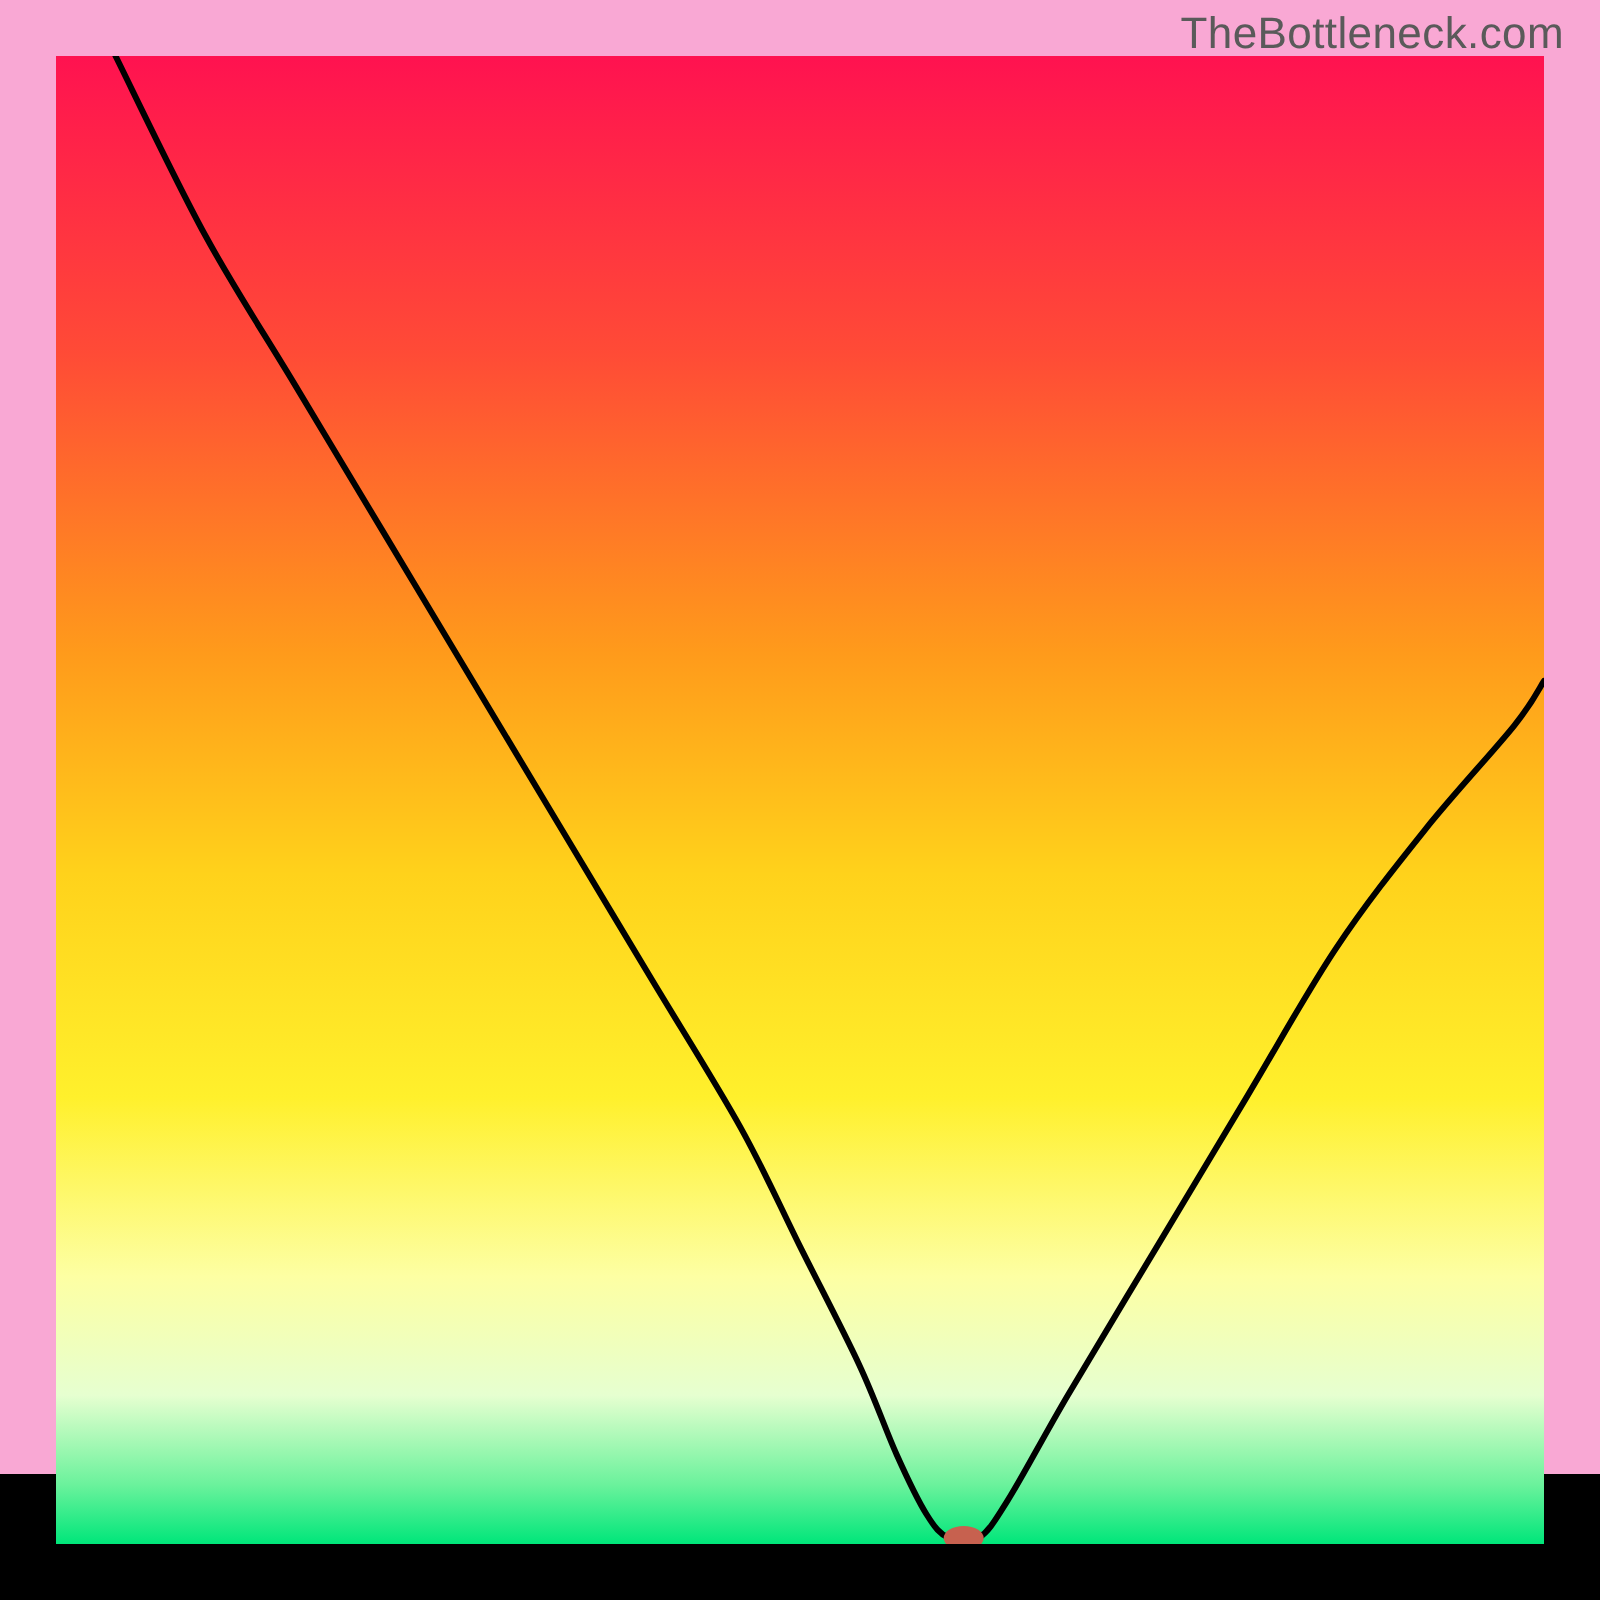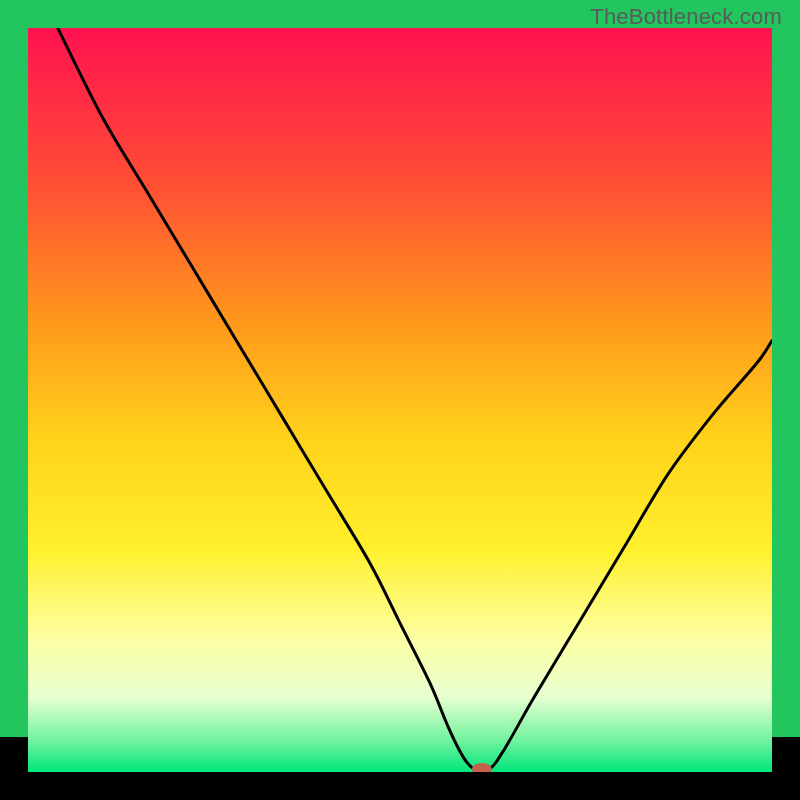--- a/index.html
+++ b/index.html
@@ -10,21 +10,21 @@
     background: #000;
     overflow: hidden;
     font-family: Arial, Helvetica, sans-serif;
   }
   .frame {
     position: absolute;
     left: 0;
     top: 0;
     width: 800px;
     height: 737px;
-    background: #22c55e;
+    background: #f9a8d4;
   }
   .watermark {
     position: absolute;
     top: 4px;
     right: 18px;
     color: #5a5a5a;
     font-size: 22px;
     font-weight: 400;
     letter-spacing: 0.2px;
     user-select: none;

